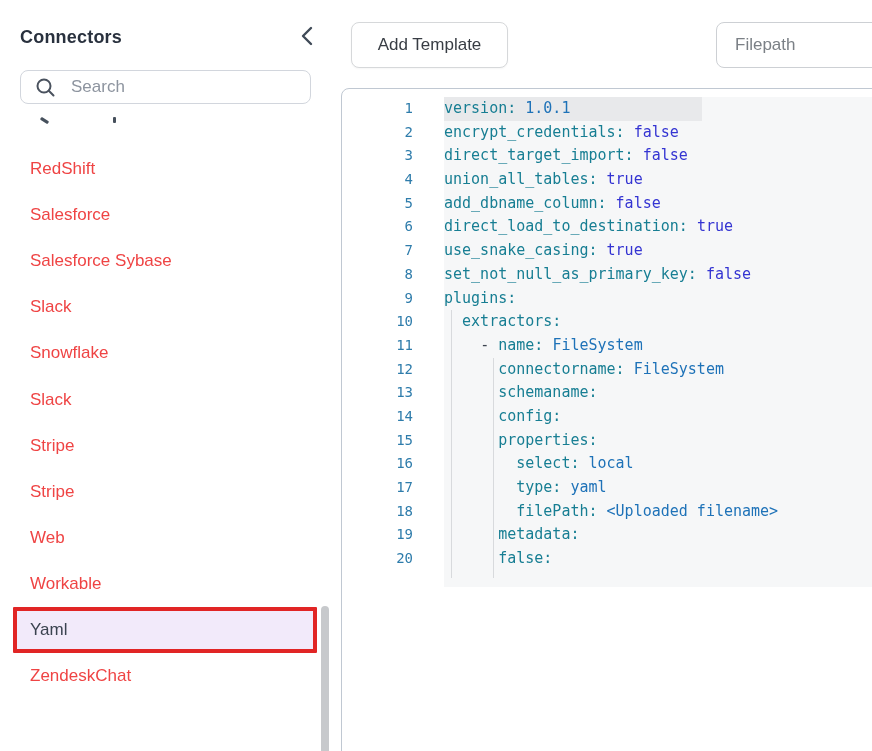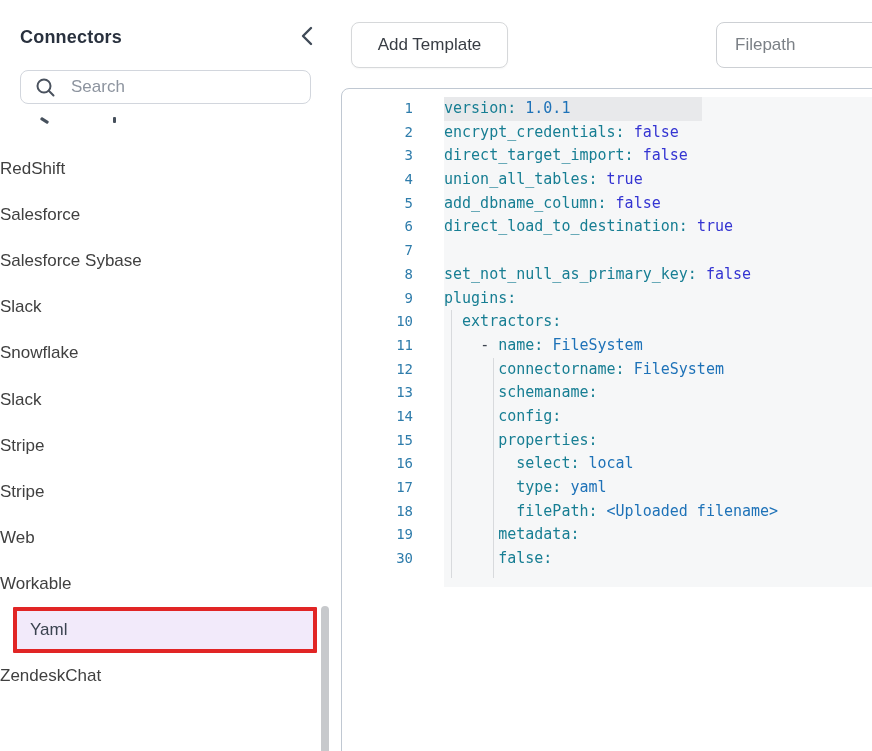--- a/index.html
+++ b/index.html
@@ -14,21 +14,21 @@
   .sidebar-title{font-size:18px;font-weight:700;color:#29313e;letter-spacing:.2px;}
   .collapse-btn{width:18px;height:24px;cursor:pointer;display:flex;align-items:center;justify-content:center;}
   .search-box{position:absolute;left:20px;top:70px;width:291px;height:34px;border:1px solid #d2d6dd;border-radius:8px;background:#fff;display:flex;align-items:center;box-sizing:border-box;}
   .search-box .mag{margin-left:14px;flex:0 0 auto;display:flex;}
   .search-input{border:none;outline:none;background:transparent;flex:1;margin-left:13px;font-size:17px;color:#3b4350;font-family:"Liberation Sans",sans-serif;min-width:0;}
   .search-input::placeholder{color:#8d949f;}
   .frag{position:absolute;background:#46505c;}
   .frag-a{left:40px;top:119px;width:9px;height:3px;transform:rotate(32deg);border-radius:1px;}
   .frag-b{left:113px;top:117px;width:3px;height:6px;border-radius:1px;}
   .connector-list{position:absolute;left:0;top:146px;right:0;}
-  .connector-item{height:46.1px;display:flex;align-items:center;font-size:17px;color:#404040;box-sizing:border-box;cursor:pointer;}
+  .connector-item{height:46.1px;display:flex;align-items:center;padding-left:30px;font-size:17px;color:#ef4444;box-sizing:border-box;cursor:pointer;}
   .connector-item.selected{
     margin-left:13px;margin-right:14px;padding-left:13px;
     border:4px solid var(--c-accent,#e12525);
     background:var(--c-selected-bg,#f2eafa);
     border-radius:1px;color:#3b4350;
   }
   .side-scrollbar{position:absolute;left:321px;top:606px;width:8px;height:160px;background:#c7c9cc;border-radius:4px;}
   
   .add-template-btn{position:absolute;left:351px;top:22px;width:157px;height:46px;background:#fff;border:1px solid #d6d8da;border-radius:8px;font-size:17px;color:#383d44;font-family:"Liberation Sans",sans-serif;cursor:pointer;box-shadow:0 1px 2px rgba(0,0,0,.04);}
   .filepath-input{position:absolute;left:716px;top:22px;width:200px;height:46px;border:1px solid #cdd0d4;border-radius:8px;box-sizing:border-box;padding:0 0 0 18px;font-size:17px;color:#3b4350;font-family:"Liberation Sans",sans-serif;outline:none;}
@@ -145,20 +145,21 @@
       <div class="code-row">
         <span class="gutter-cell">5</span>
         <span class="code-cell"><span class="tk-k">add_dbname_column:</span><span> </span><span class="tk-b">false</span></span>
       </div>
       <div class="code-row">
         <span class="gutter-cell">6</span>
         <span class="code-cell"><span class="tk-k">direct_load_to_destination:</span><span> </span><span class="tk-b">true</span></span>
       </div>
       <div class="code-row">
         <span class="gutter-cell">7</span>
+        <span class="code-cell"><span class="tk-k">use_snake_casing:</span><span> </span><span class="tk-b">true</span></span>
       </div>
       <div class="code-row">
         <span class="gutter-cell">8</span>
         <span class="code-cell"><span class="tk-k">set_not_null_as_primary_key:</span><span> </span><span class="tk-b">false</span></span>
       </div>
       <div class="code-row">
         <span class="gutter-cell">9</span>
         <span class="code-cell"><span class="tk-k">plugins:</span></span>
       </div>
       <div class="code-row">
@@ -195,17 +196,17 @@
       </div>
       <div class="code-row">
         <span class="gutter-cell">18</span>
         <span class="code-cell"><span>        </span><span class="tk-k">filePath:</span><span> </span><span class="tk-v">&lt;Uploaded filename&gt;</span></span>
       </div>
       <div class="code-row">
         <span class="gutter-cell">19</span>
         <span class="code-cell"><span>      </span><span class="tk-k">metadata:</span></span>
       </div>
       <div class="code-row">
-        <span class="gutter-cell">30</span>
+        <span class="gutter-cell">20</span>
         <span class="code-cell"><span>      </span><span class="tk-k">false:</span></span>
       </div>
     </div>
 </div>
 
 </body></html>

